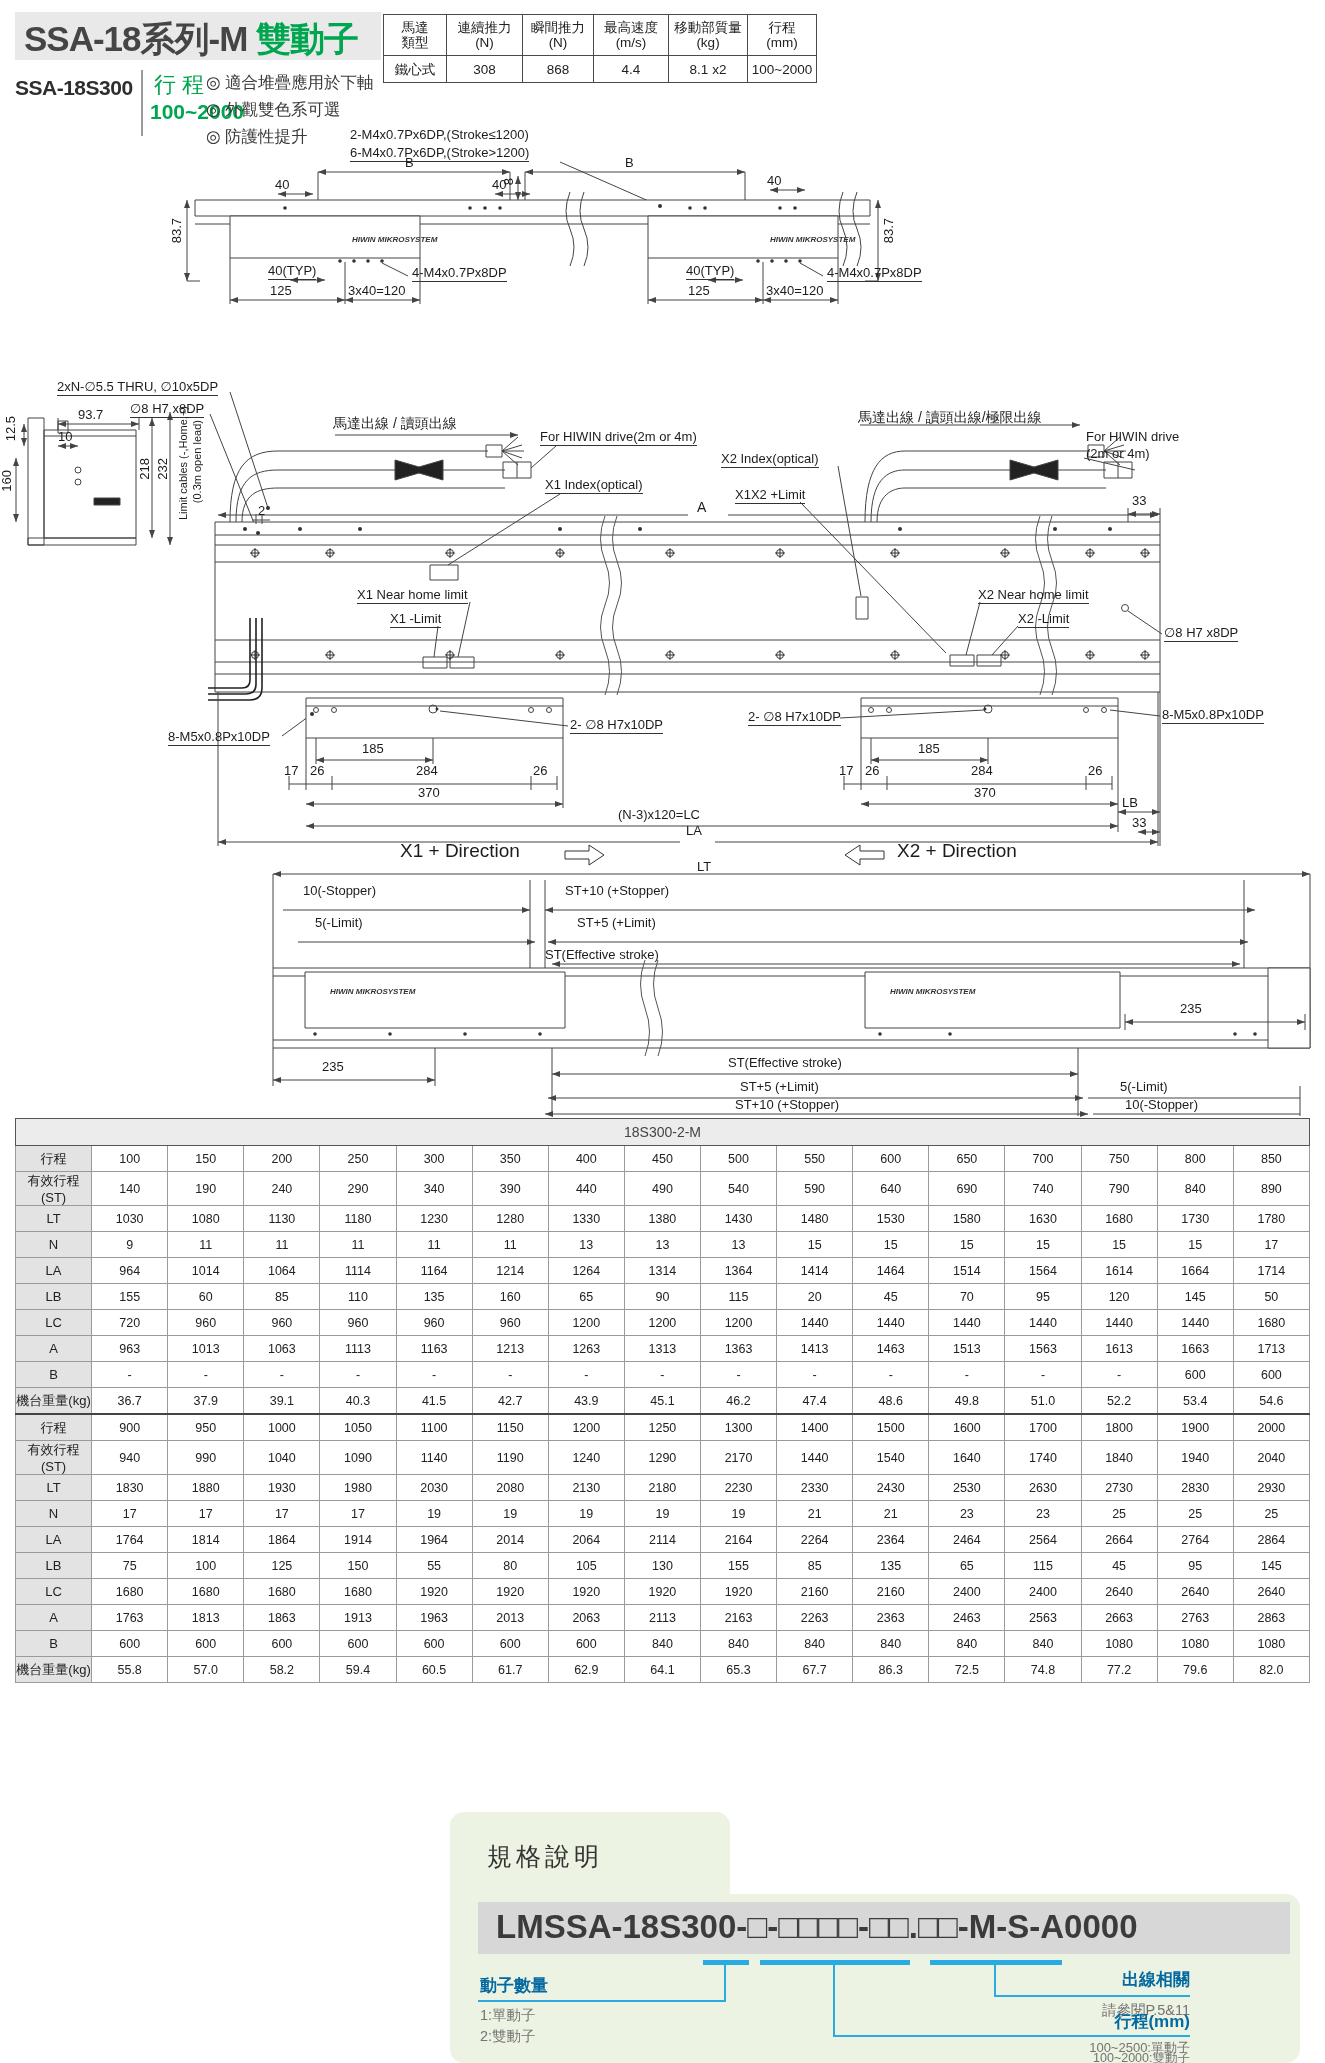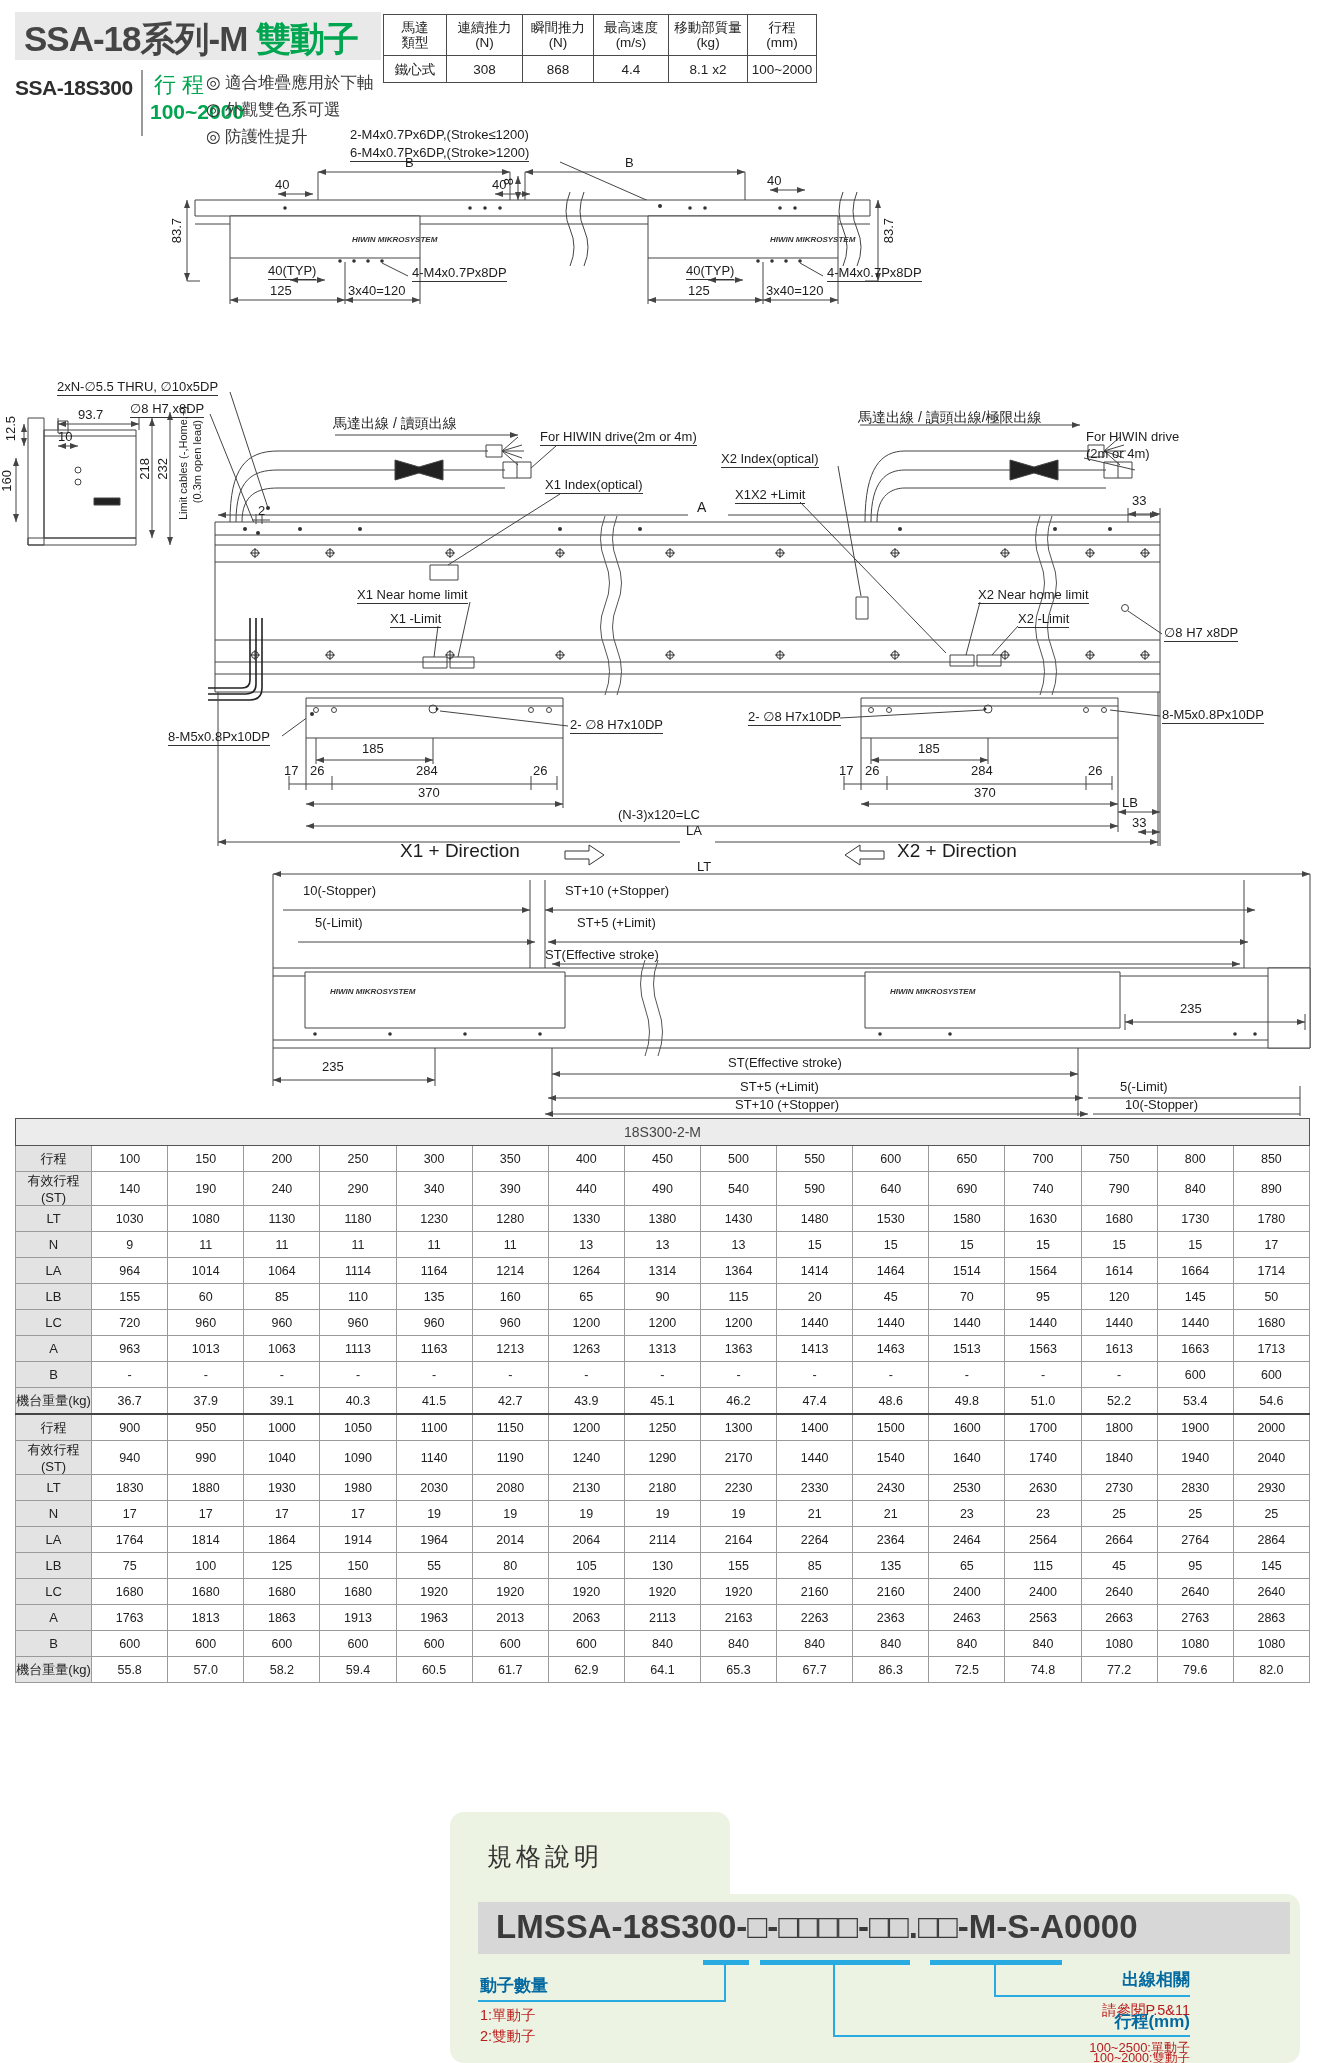--- a/index.html
+++ b/index.html
@@ -31,21 +31,21 @@
   table.dim tr.thick-top td{border-top:2.5px solid #444;}
   table.dim{border:1.5px solid #555;}
   .panel-tab{left:450px;top:1812px;width:280px;height:96px;background:#ecf3e2;border-radius:14px 14px 0 0;}
   .panel-main{left:450px;top:1894px;width:850px;height:169px;background:#ecf3e2;border-radius:0 14px 14px 14px;}
   .spec-title{left:487px;top:1840px;font-size:25px;color:#333;letter-spacing:4px;}
   .code-bar{left:478px;top:1902px;width:812px;height:52px;background:#d7d7d7;}
   .code-text{left:496px;top:1908px;font-size:33px;font-weight:bold;color:#3b3b3b;white-space:nowrap;}
   .bluebar{position:absolute;height:5px;background:#29ABE2;}
   .blueline{position:absolute;background:#29ABE2;}
   .ord-lab{position:absolute;font-size:17px;font-weight:bold;color:#0369a1;}
-  .ord-note{position:absolute;font-size:14.5px;color:#b91c1c;}
+  .ord-note{position:absolute;font-size:14.5px;color:#737373;}
 </style>
 </head>
 <body>
 
 <div class="abs title-chip"></div>
 <div class="abs title-text"><span>SSA-18系列-M </span><span class="green">雙動子</span></div>
 <div class="abs model">SSA-18S300</div>
 <div class="abs vdiv"></div>
 <div class="abs stroke-lb green">行程</div>
 <div class="abs stroke-val green">100~2000</div>

